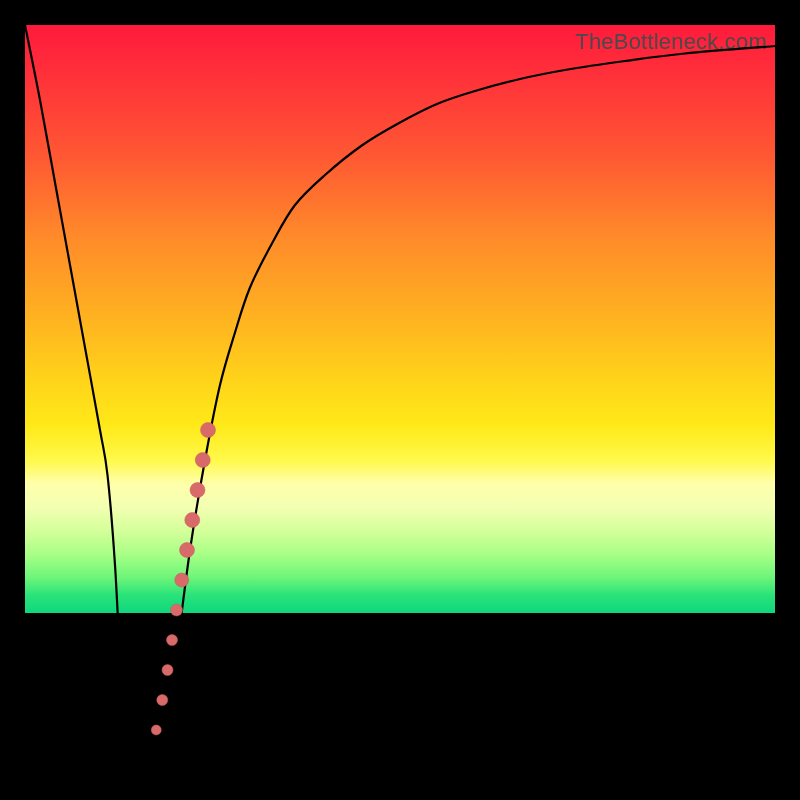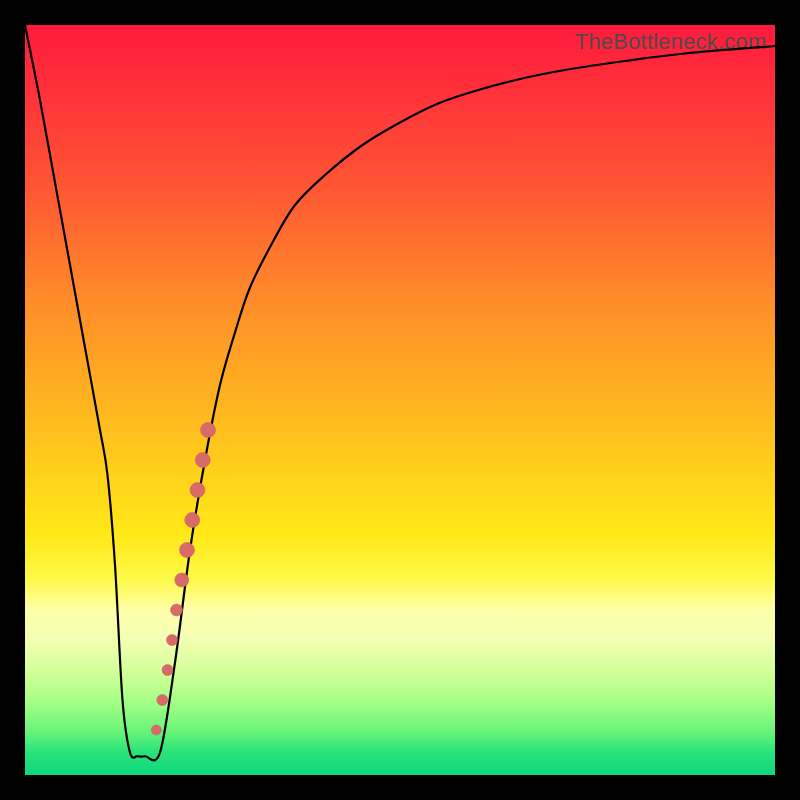--- a/index.html
+++ b/index.html
@@ -15,21 +15,21 @@
     position: relative;
     width: 800px;
     height: 800px;
     background: #000;
   }
   .plot {
     position: absolute;
     left: 25px;
     top: 25px;
     width: 750px;
-    height: 750px;
+    height: 588px;
     
     background:
       linear-gradient(to bottom,
         #ff1a3c 0%,
         #ff2f3a 8%,
         #ff5733 22%,
         #ff8a2a 36%,
         #ffb320 50%,
         #ffd21a 60%,
         #ffe918 68%,

